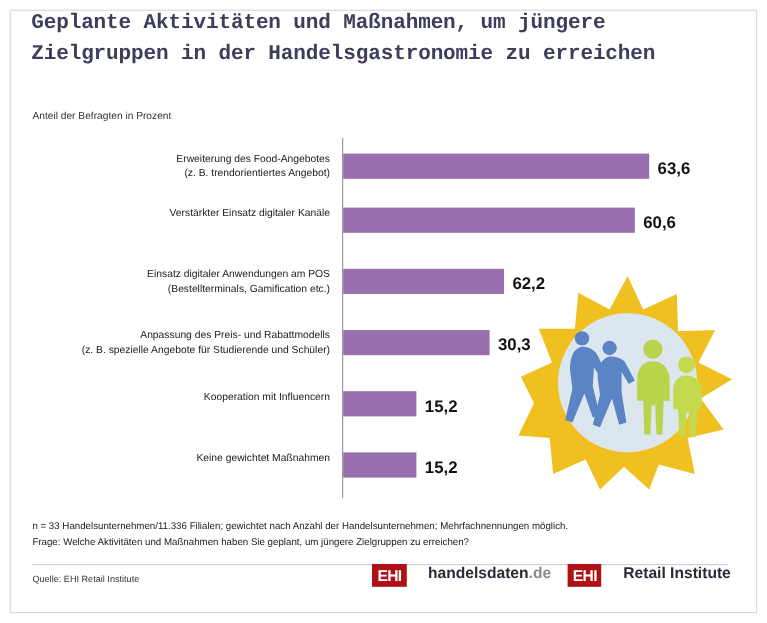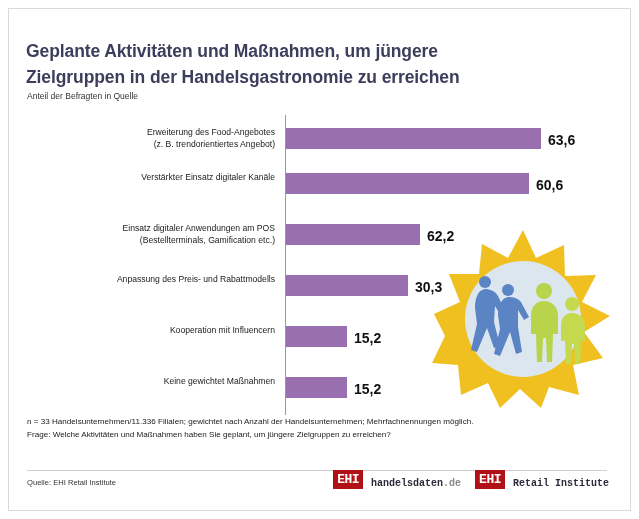--- a/index.html
+++ b/index.html
@@ -23,27 +23,28 @@
     left: 8px;
     top: 8px;
     width: 623px;
     height: 503px;
     border: 1px solid #d9d9d9;
     box-sizing: border-box;
   }
   .title {
     position: absolute;
     left: 26px;
-    top: 38px;
+    top: 6px;
     width: 580px;
     font-size: 17.5px;
     font-weight: bold;
     color: #3d3d5c;
     line-height: 26px;
     letter-spacing: -0.1px;
+    font-family: Liberation Mono, monospace;
   }
   .subtitle {
     position: absolute;
     left: 27px;
     top: 91px;
     font-size: 8.5px;
     color: #333333;
   }
   
   .chart {
@@ -99,21 +100,21 @@
     top: 228px;
     width: 182px;
     height: 182px;
   }
   .graphic svg {
     display: block;
   }
   .footnote {
     position: absolute;
     left: 27px;
-    top: 415px;
+    top: 432px;
     width: 580px;
     font-size: 8.1px;
     color: #1a1a1a;
     line-height: 13px;
   }
   .sep {
     position: absolute;
     left: 27px;
     top: 470px;
     width: 580px;
@@ -130,55 +131,54 @@
   .logos {
     position: absolute;
     right: 30px;
     top: 470px;
     display: flex;
     align-items: center;
     gap: 14px;
   }
   .logo {
     display: flex;
-    align-items: flex-end;
-    gap: 8px;
-    font-family: Liberation Mono, monospace;
+    align-items: flex-start;
+    gap: 18px;
   }
   .logo-mark {
     background: #b01116;
     color: #ffffff;
     font-weight: bold;
     font-size: 13px;
     padding: 3px 4px 3px 4px;
     letter-spacing: -0.5px;
     line-height: 13px;
   }
   .logo-text {
-    font-size: 10px;
+    font-size: 13px;
     font-weight: bold;
     color: #2a2a3a;
   }
   .logo-text .grey {
     color: #8a8a8a;
     font-weight: bold;
   }
 </style>
 </head>
 <body>
 
 <div class="page">
   <div class="frame"></div>
 
   <div class="title">
     <span>Geplante Aktivitäten und Maßnahmen, um jüngere</span><br>
     <span>Zielgruppen in der Handelsgastronomie zu erreichen</span>
   </div>
 
-  <div class="subtitle">Anteil der Befragten in Quelle</div>
+  <div class="subtitle">Anteil der Befragten in Prozent</div>
 
   <div class="chart">
     <div class="axis"></div>
 
     <div class="row" style="top:16px;">
       <div class="row-label">
         <span>Erweiterung des Food-Angebotes</span>
         <span class="l2">(z. B. trendorientiertes Angebot)</span>
       </div>
       <div class="bar" style="top:2px; width:255px;"></div>
@@ -198,20 +198,21 @@
         <span>Einsatz digitaler Anwendungen am POS</span>
         <span class="l2">(Bestellterminals, Gamification etc.)</span>
       </div>
       <div class="bar" style="top:2px; width:134px;"></div>
       <div class="bar-value" style="left:400px; top:6px;">62,2</div>
     </div>
 
     <div class="row" style="top:163px;">
       <div class="row-label">
         <span>Anpassung des Preis- und Rabattmodells</span>
+        <span class="l2">(z. B. spezielle Angebote für Studierende und Schüler)</span>
       </div>
       <div class="bar" style="top:2px; width:122px;"></div>
       <div class="bar-value" style="left:388px; top:6px;">30,3</div>
     </div>
 
     <div class="row" style="top:214px;">
       <div class="row-label">
         <span>Kooperation mit Influencern</span>
         <span class="l2"></span>
       </div>

